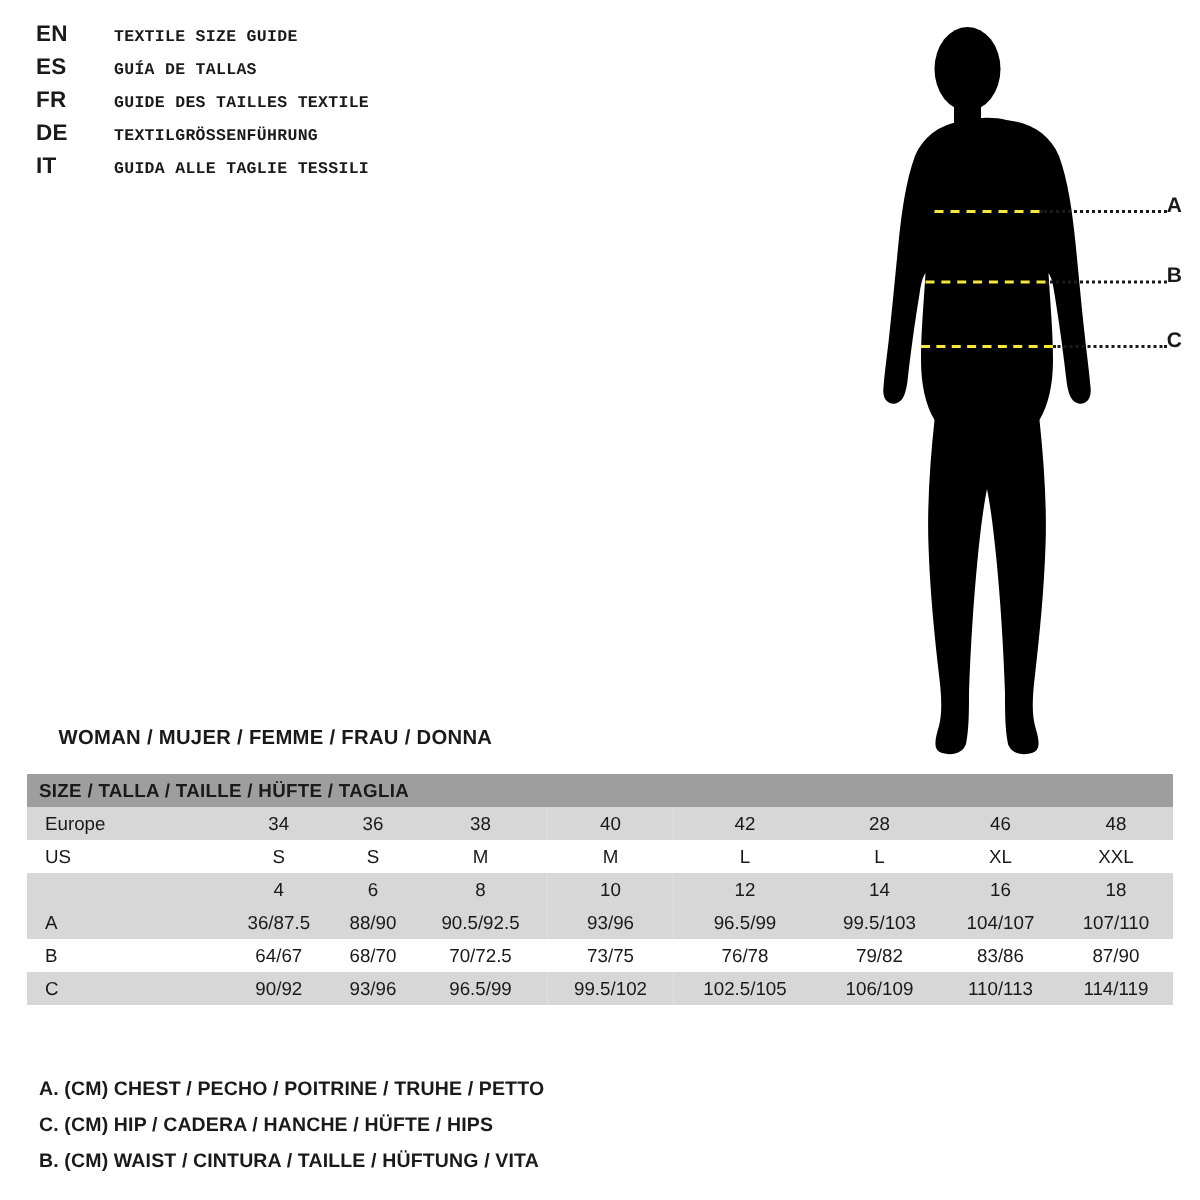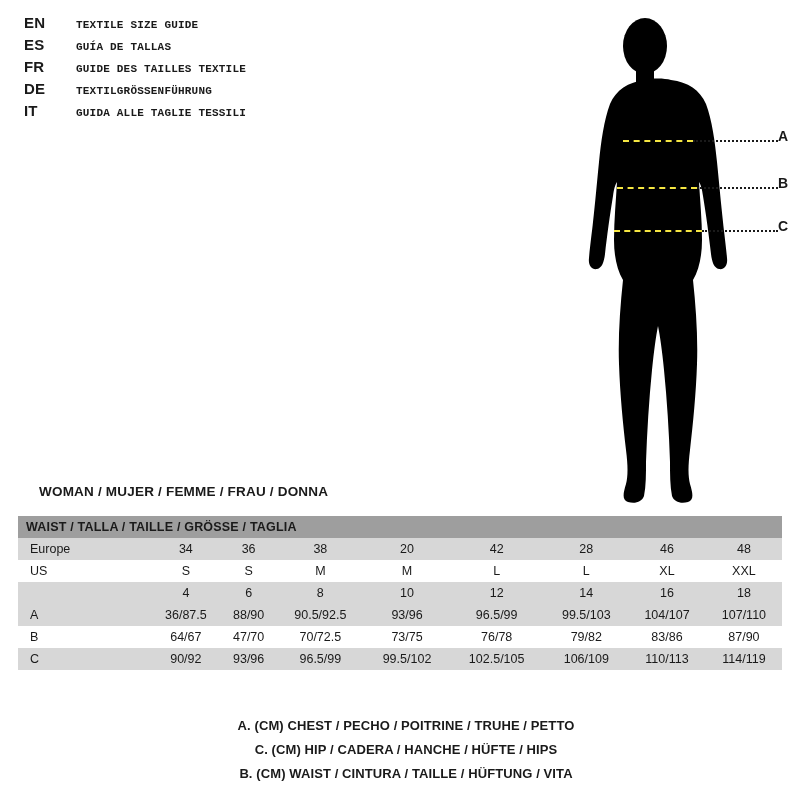--- a/index.html
+++ b/index.html
@@ -128,23 +128,22 @@
   table.size-table td.rowlabel {
     text-align: left;
     padding-left: 12px;
     width: 120px;
   }
 
   
   .legend {
     position: absolute;
     top: 714px;
-    left: 36px;
+    left: 26px;
     width: 740px;
-    text-align: center;
   }
   .legend-line {
     font-size: 13px;
     font-weight: bold;
     letter-spacing: 0.1px;
     height: 24px;
     line-height: 24px;
     text-transform: uppercase;
   }
 </style>
@@ -240,30 +239,30 @@
     <div class="dots-out" style="left:142px; width:76px;"></div>
     <span class="measure-label">C</span>
   </div>
 </div>
 
 <div class="section-title">WOMAN / MUJER / FEMME / FRAU / DONNA</div>
 
 <table class="size-table">
   <thead>
     <tr>
-      <th class="hdr" colspan="9">WAIST / TALLA / TAILLE / GRÖSSE / TAGLIA</th>
+      <th class="hdr" colspan="9">SIZE / TALLA / TAILLE / HÜFTE / TAGLIA</th>
     </tr>
   </thead>
   <tbody>
     <tr class="shaded">
       <td class="rowlabel">Europe</td>
       <td>34</td>
       <td>36</td>
       <td>38</td>
-      <td>20</td>
+      <td>40</td>
       <td>42</td>
       <td>28</td>
       <td>46</td>
       <td>48</td>
     </tr>
     <tr class="plain">
       <td class="rowlabel">US</td>
       <td>S</td>
       <td>S</td>
       <td>M</td>
@@ -291,21 +290,21 @@
       <td>90.5/92.5</td>
       <td>93/96</td>
       <td>96.5/99</td>
       <td>99.5/103</td>
       <td>104/107</td>
       <td>107/110</td>
     </tr>
     <tr class="plain">
       <td class="rowlabel">B</td>
       <td>64/67</td>
-      <td>47/70</td>
+      <td>68/70</td>
       <td>70/72.5</td>
       <td>73/75</td>
       <td>76/78</td>
       <td>79/82</td>
       <td>83/86</td>
       <td>87/90</td>
     </tr>
     <tr class="shaded">
       <td class="rowlabel">C</td>
       <td>90/92</td>

